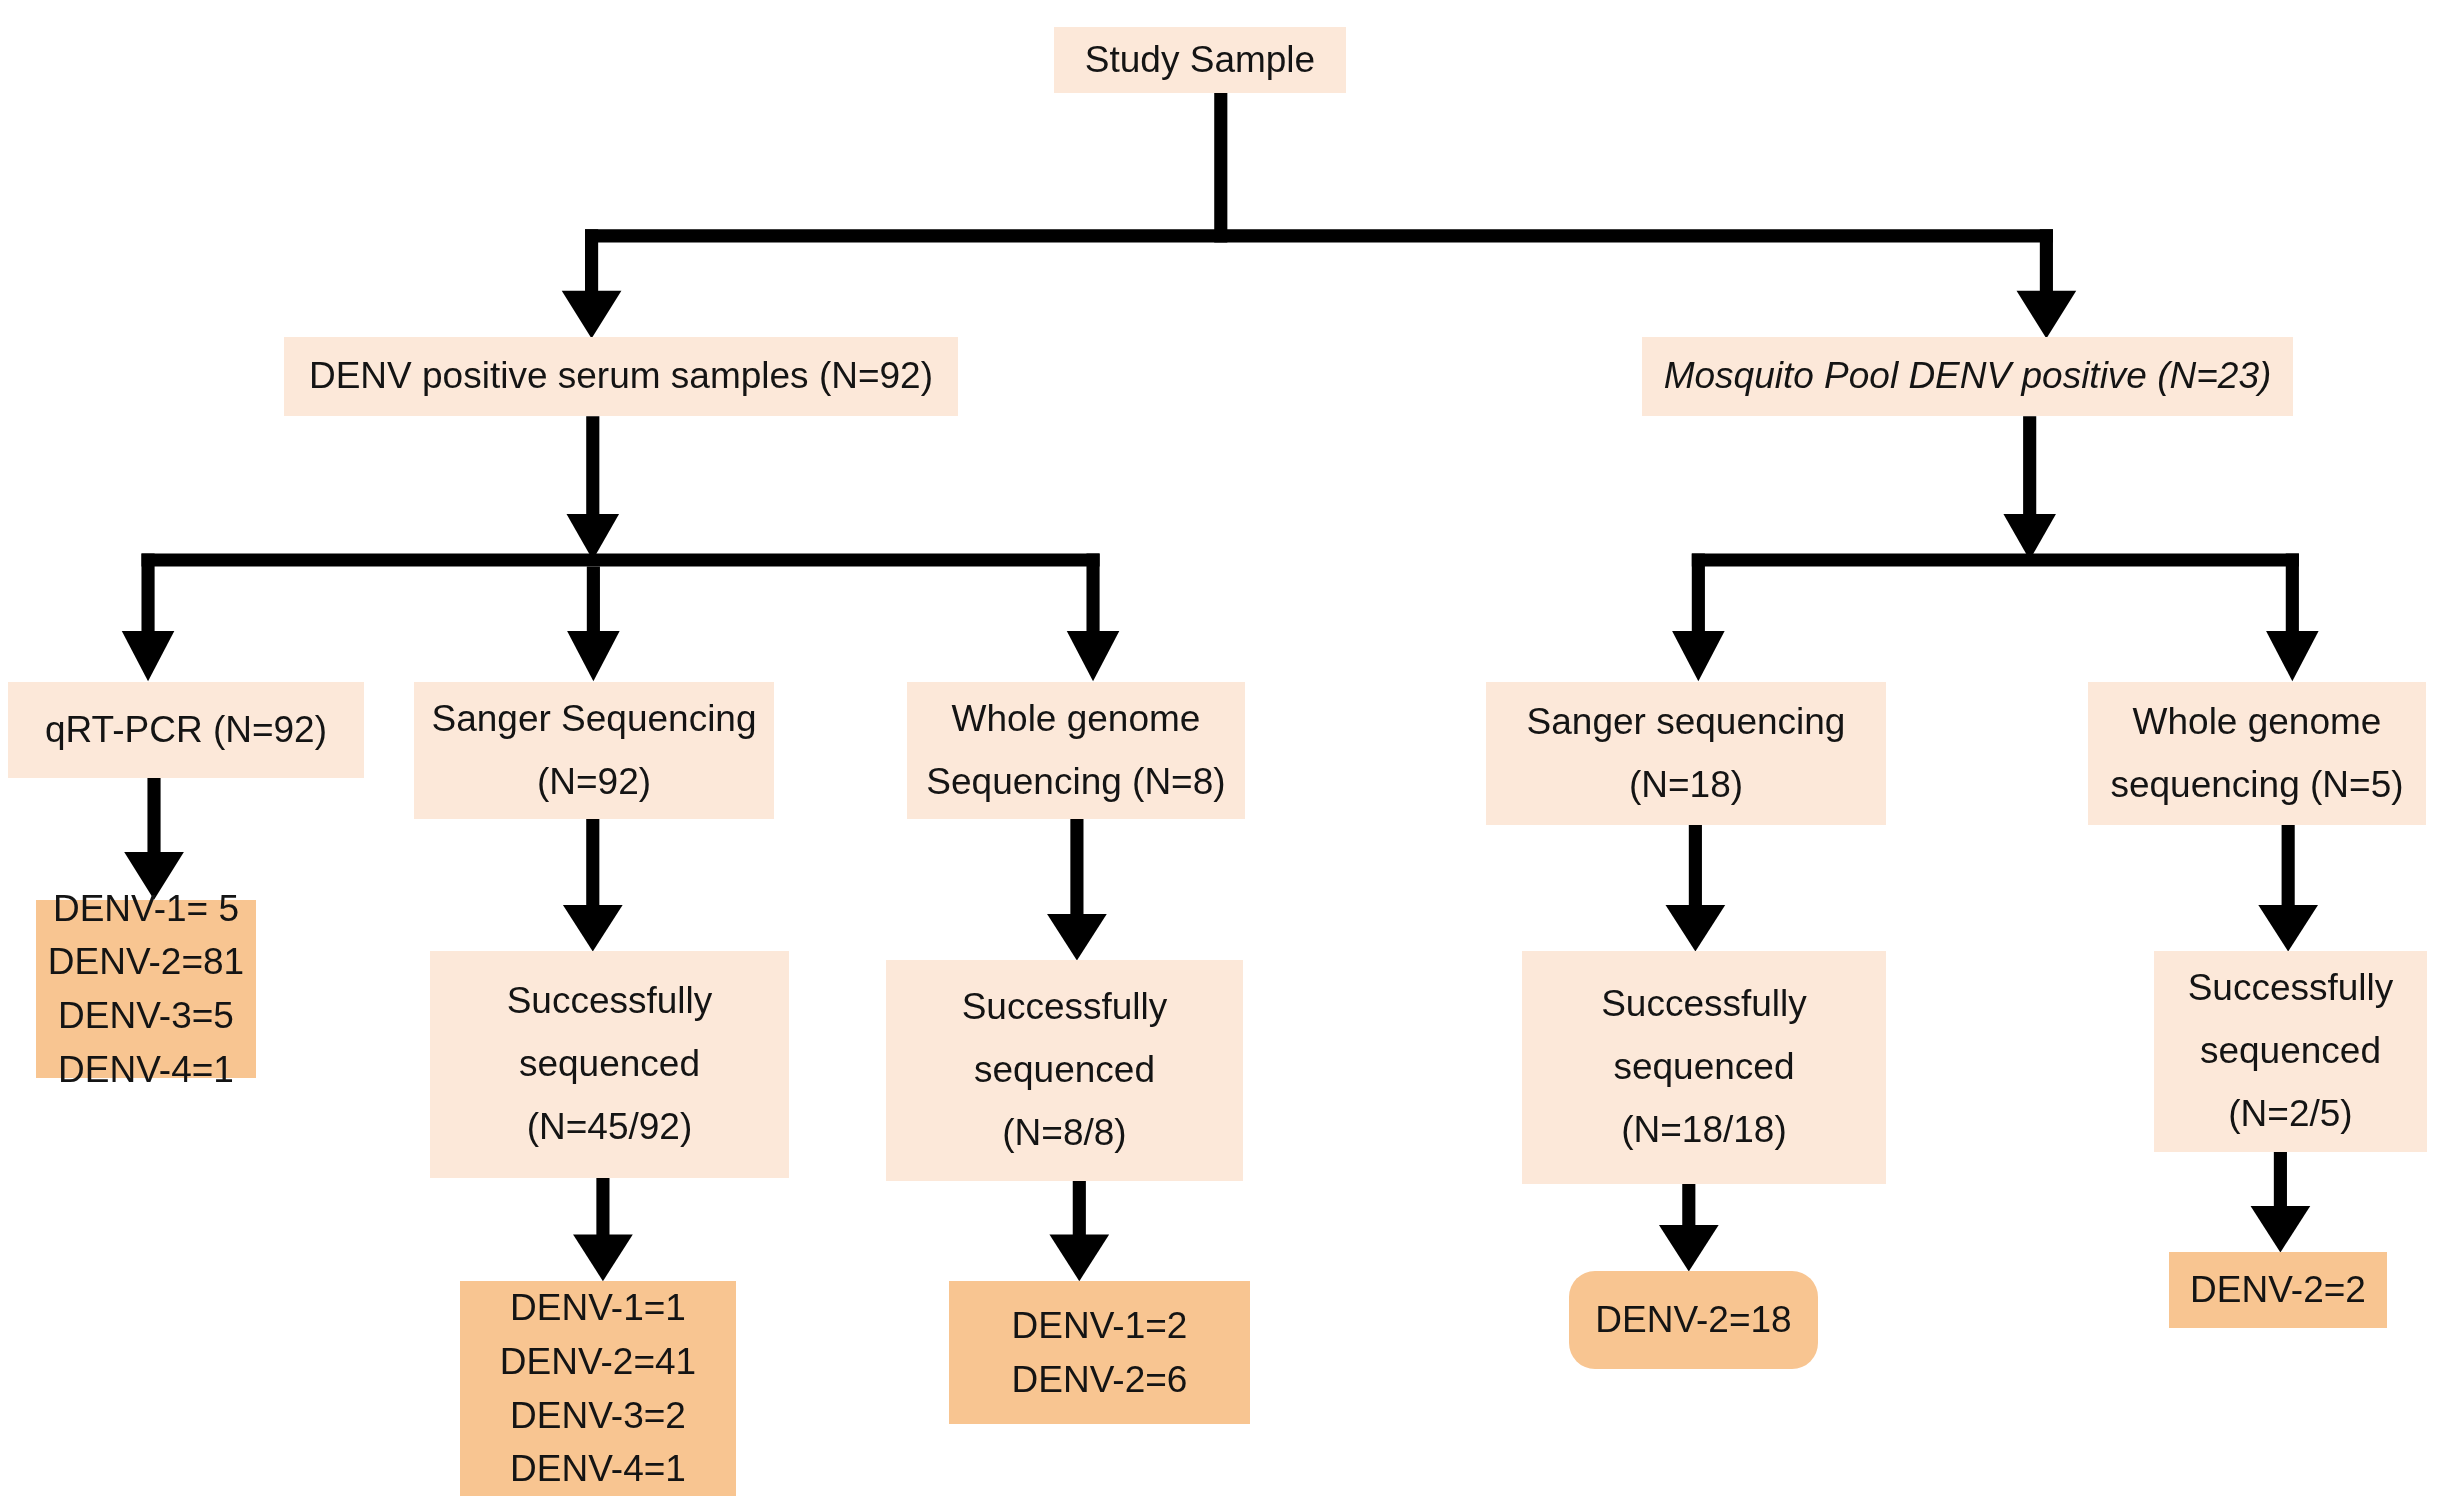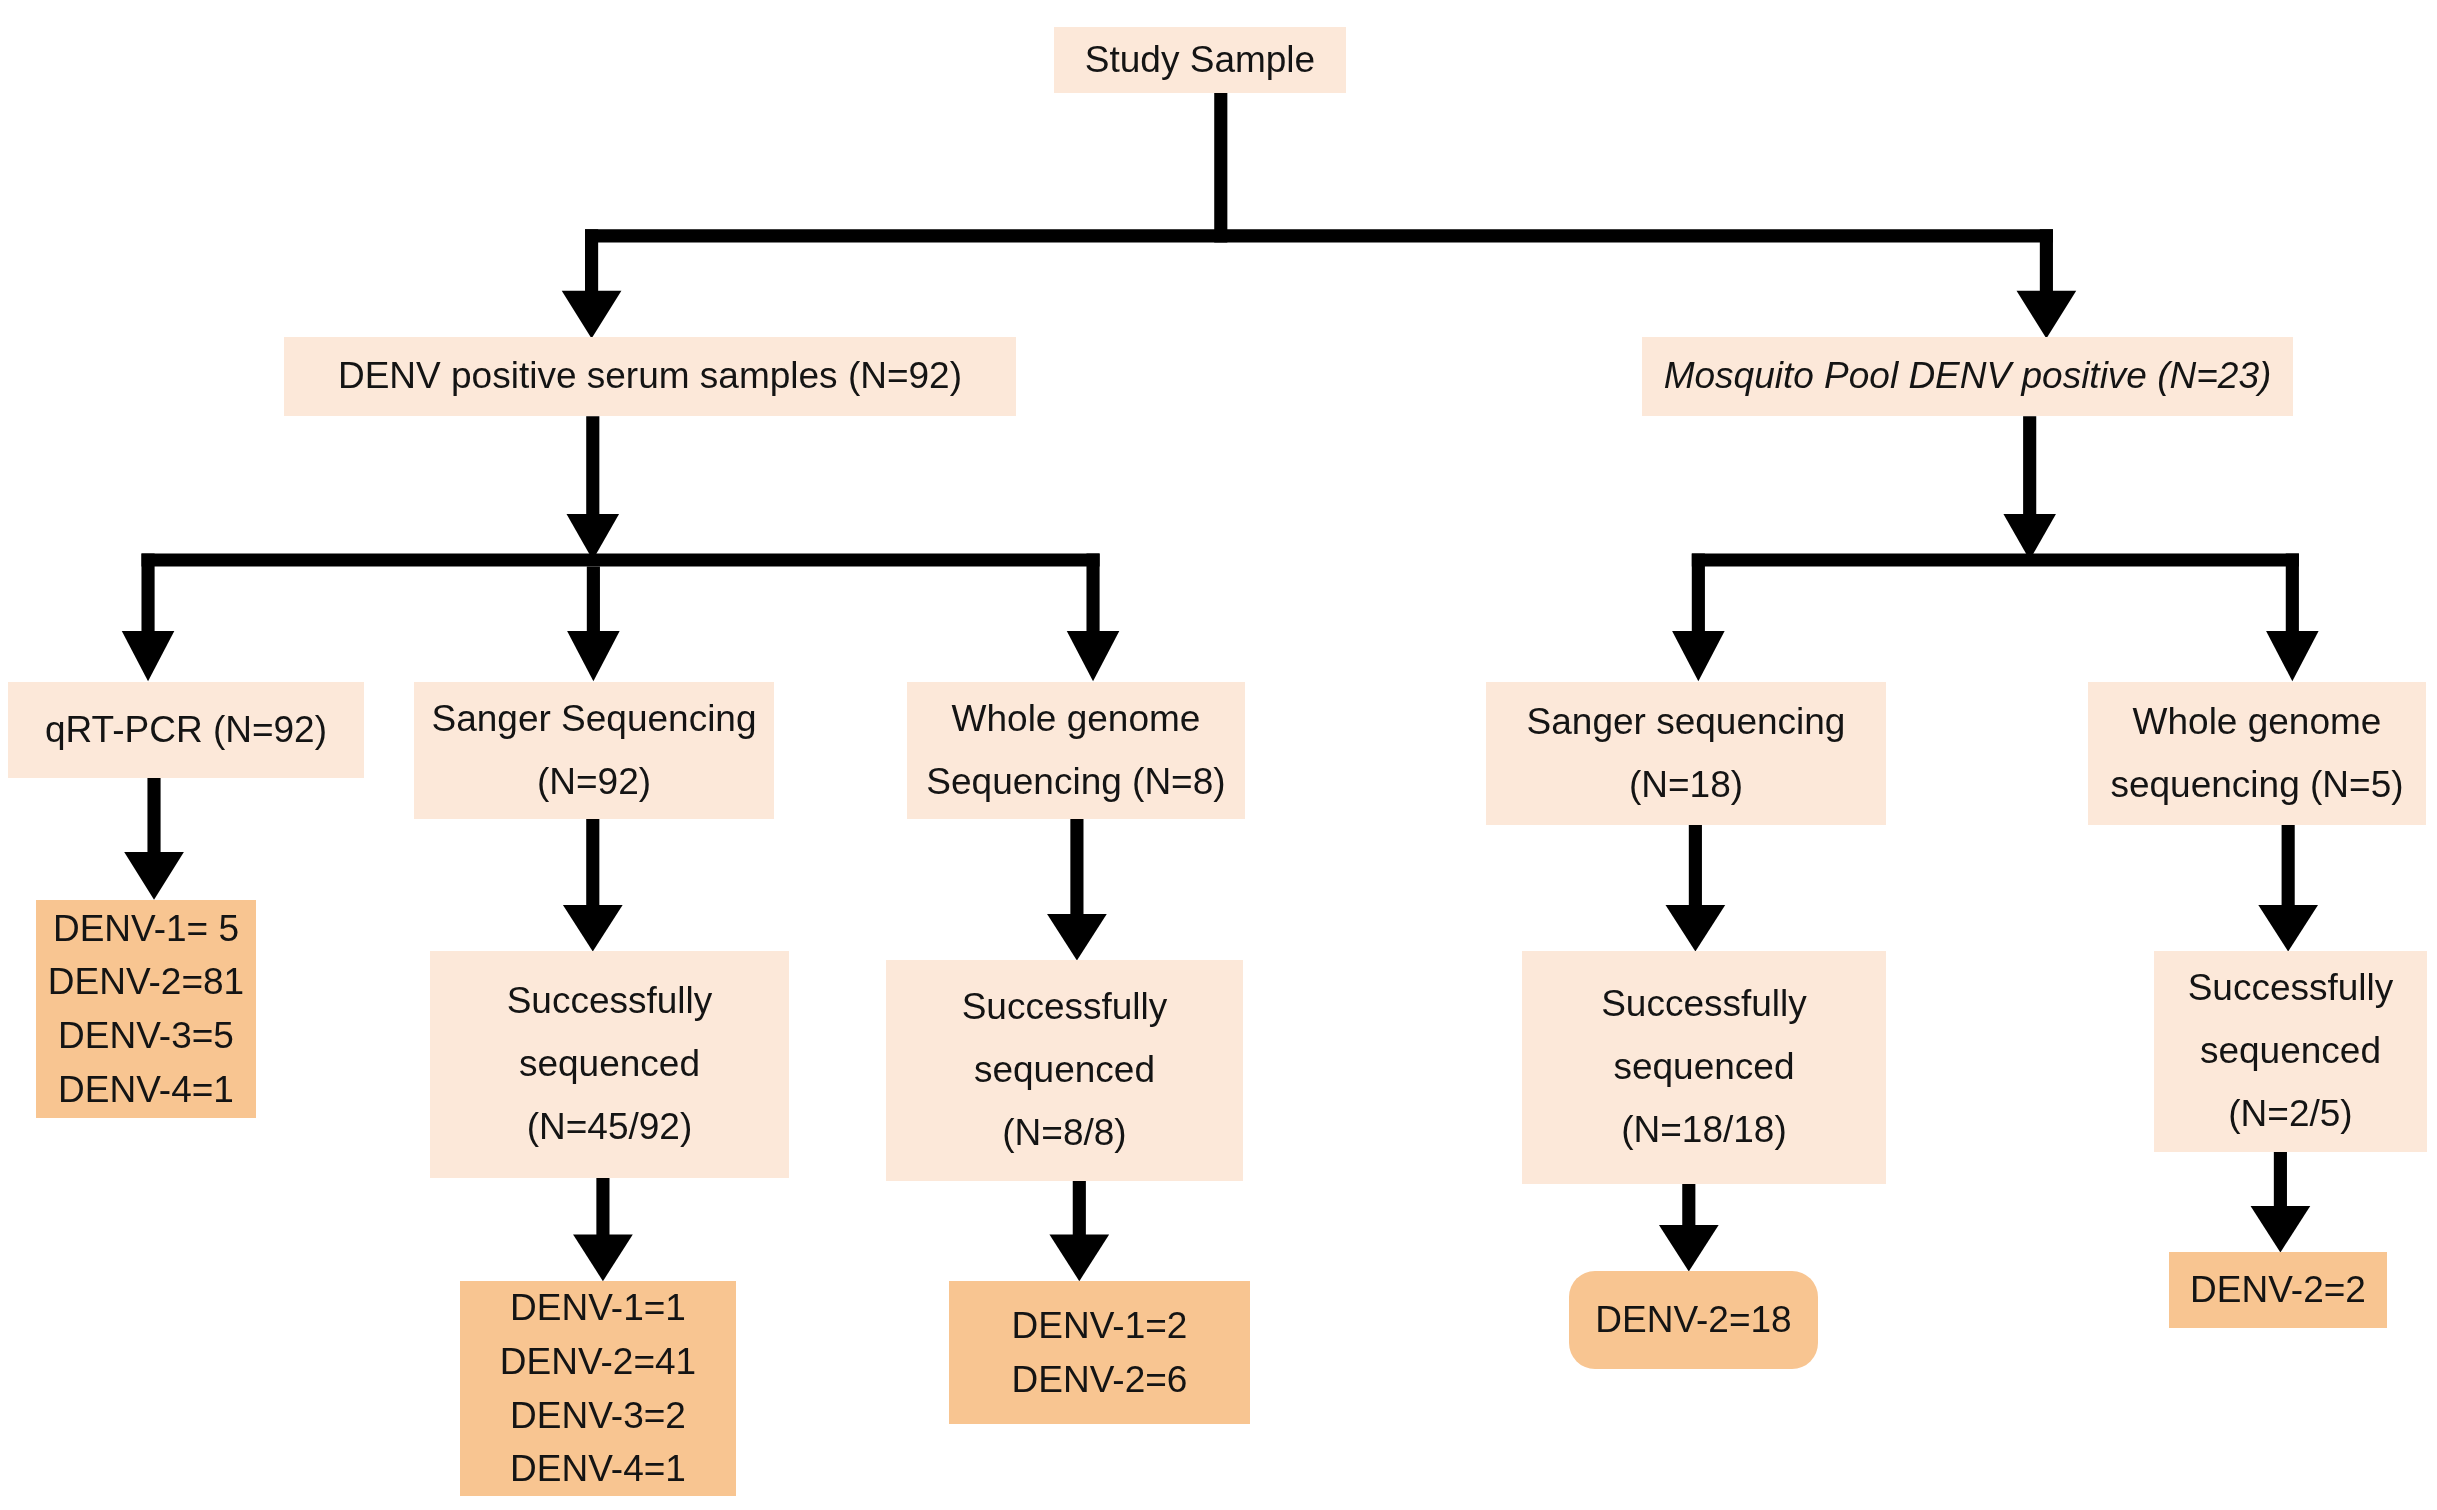--- a/index.html
+++ b/index.html
@@ -95,35 +95,35 @@
 
       <polygon points="960,2068 1060,2068 1010,2146"></polygon>
       <polygon points="1758,2068 1858,2068 1808,2146"></polygon>
       <polygon points="2779,2052 2879,2052 2829,2130"></polygon>
       <polygon points="3770,2020 3870,2020 3820,2098"></polygon>
     </g>
   </svg>
 
   <div class="node single" style="left:1054px;top:27px;width:292px;height:66px;">Study Sample</div>
 
-  <div class="node single" style="left:284px;top:337px;width:732px;height:79px;">DENV positive serum samples (N=92)</div>
+  <div class="node single" style="left:284px;top:337px;width:674px;height:79px;">DENV positive serum samples (N=92)</div>
   <div class="node single" style="left:1642px;top:337px;width:651px;height:79px;font-style:italic;">Mosquito Pool DENV positive (N=23)</div>
 
   <div class="node single" style="left:8px;top:682px;width:356px;height:96px;">qRT-PCR (N=92)</div>
   <div class="node" style="left:414px;top:682px;width:360px;height:137px;">Sanger Sequencing
 (N=92)</div>
   <div class="node" style="left:907px;top:682px;width:338px;height:137px;">Whole genome
 Sequencing (N=8)</div>
 
   <div class="node" style="left:1486px;top:682px;width:400px;height:143px;">Sanger sequencing
 (N=18)</div>
   <div class="node" style="left:2088px;top:682px;width:338px;height:143px;">Whole genome
 sequencing (N=5)</div>
 
-  <div class="node dark" style="left:36px;top:900px;width:220px;height:218px;">DENV-1= 5
+  <div class="node dark" style="left:36px;top:900px;width:220px;height:178px;">DENV-1= 5
 DENV-2=81
 DENV-3=5
 DENV-4=1</div>
   <div class="node" style="left:430px;top:951px;width:359px;height:227px;">Successfully
 sequenced
 (N=45/92)</div>
   <div class="node" style="left:886px;top:960px;width:357px;height:221px;">Successfully
 sequenced
 (N=8/8)</div>
   <div class="node" style="left:1522px;top:951px;width:364px;height:233px;">Successfully

